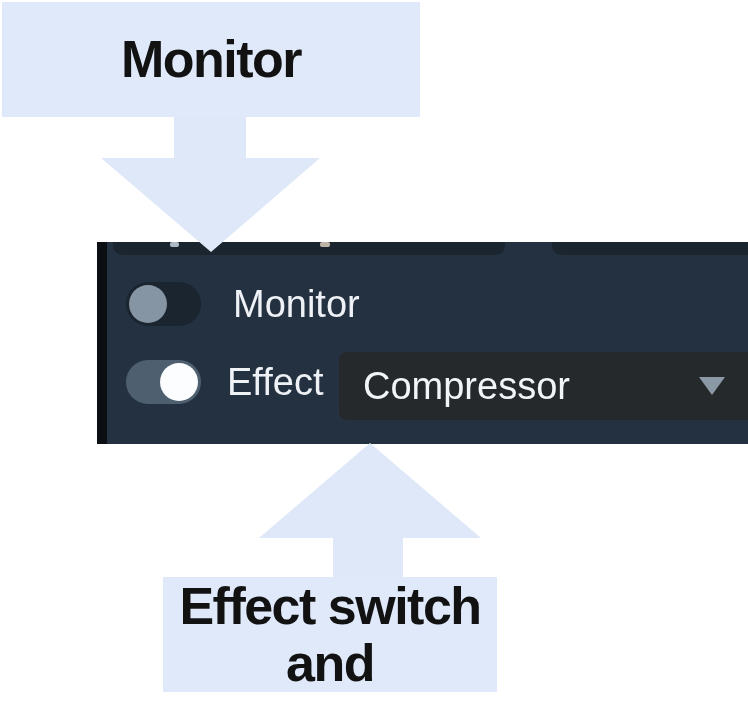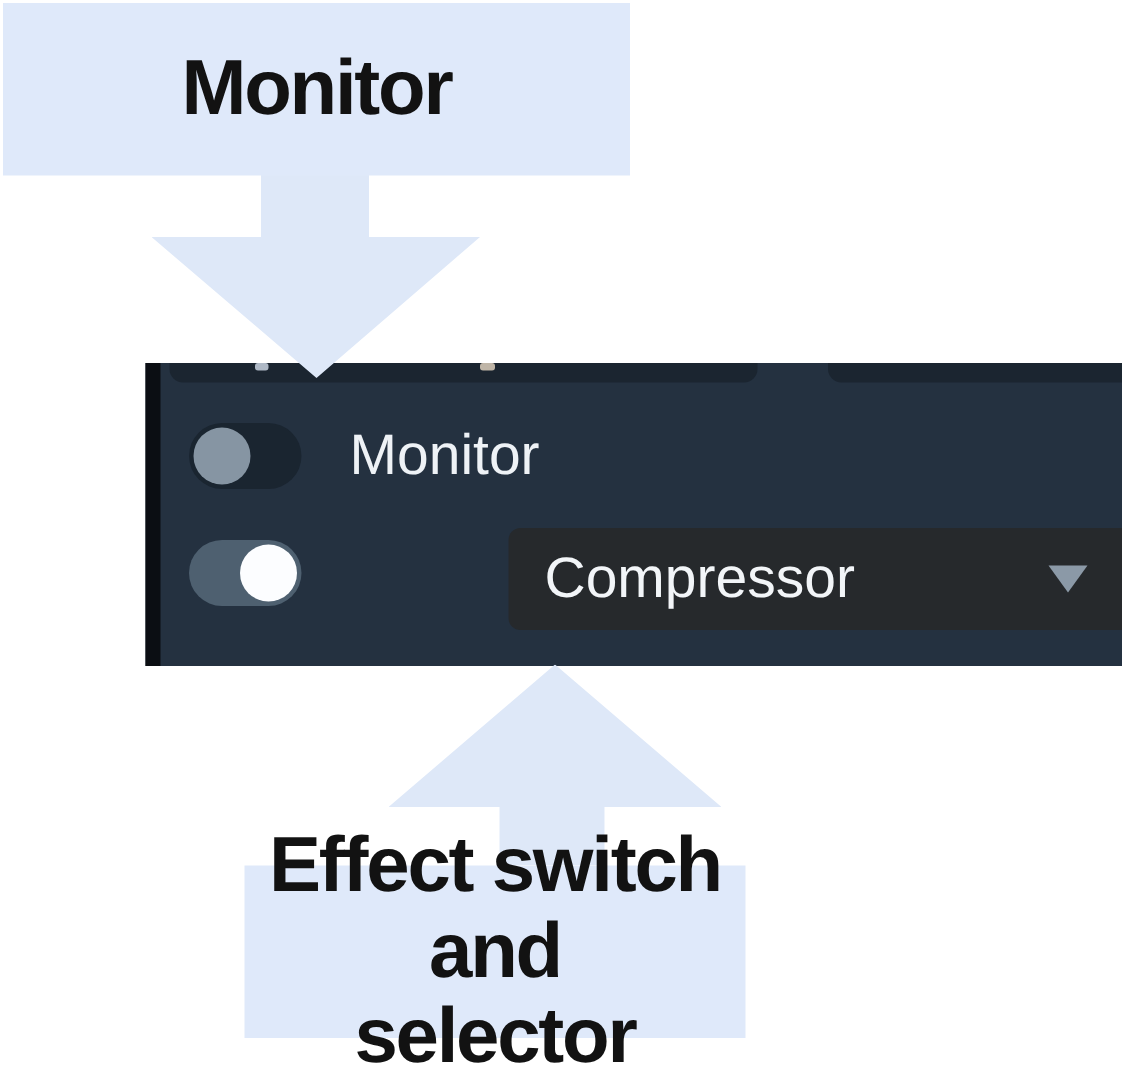--- a/index.html
+++ b/index.html
@@ -80,32 +80,32 @@
     <div class="cropped two"></div>
 
     <div class="toggle monitor" data-state="off">
       <div class="knob"></div>
     </div>
     <div class="row-label monitor">Monitor</div>
 
     <div class="toggle effect" data-state="on">
       <div class="knob"></div>
     </div>
+    <div class="row-label effect">Effect</div>
 
     <div class="dropdown">
       <div class="value">Compressor</div>
       <div class="caret-down"></div>
     </div>
   </div>
 
   <div class="arrow down"></div>
   <div class="arrow up"></div>
 
   <div class="label-box top">
     <span>Monitor</span>
   </div>
 
   <div class="label-box bottom">
     <span>Effect switch and</span>
-    <span>selector</span>
   </div>
 
 </div>
 
 </body></html>

